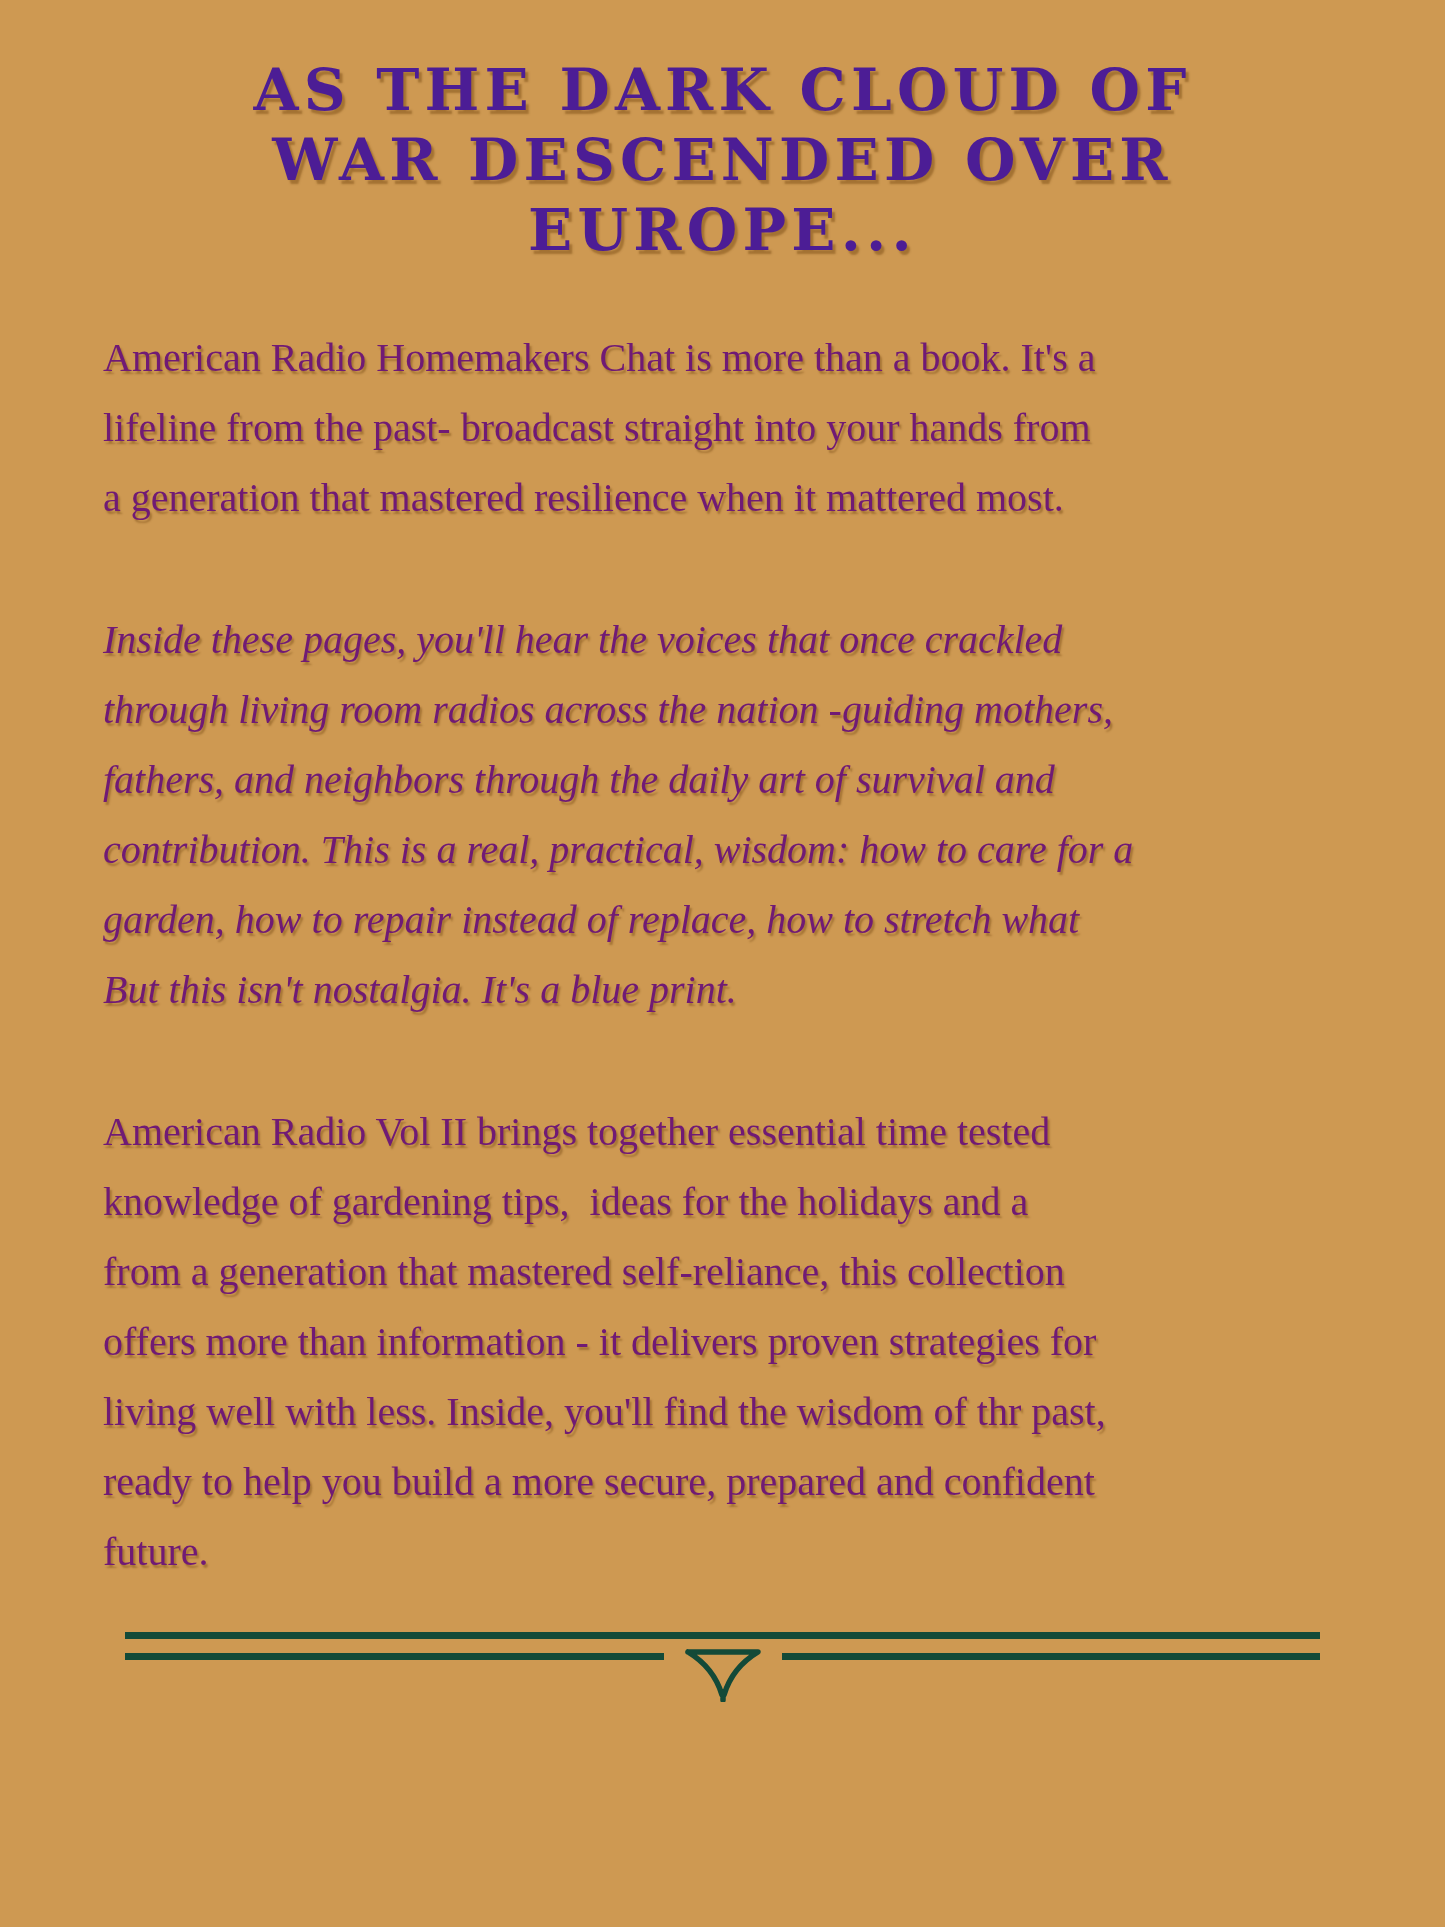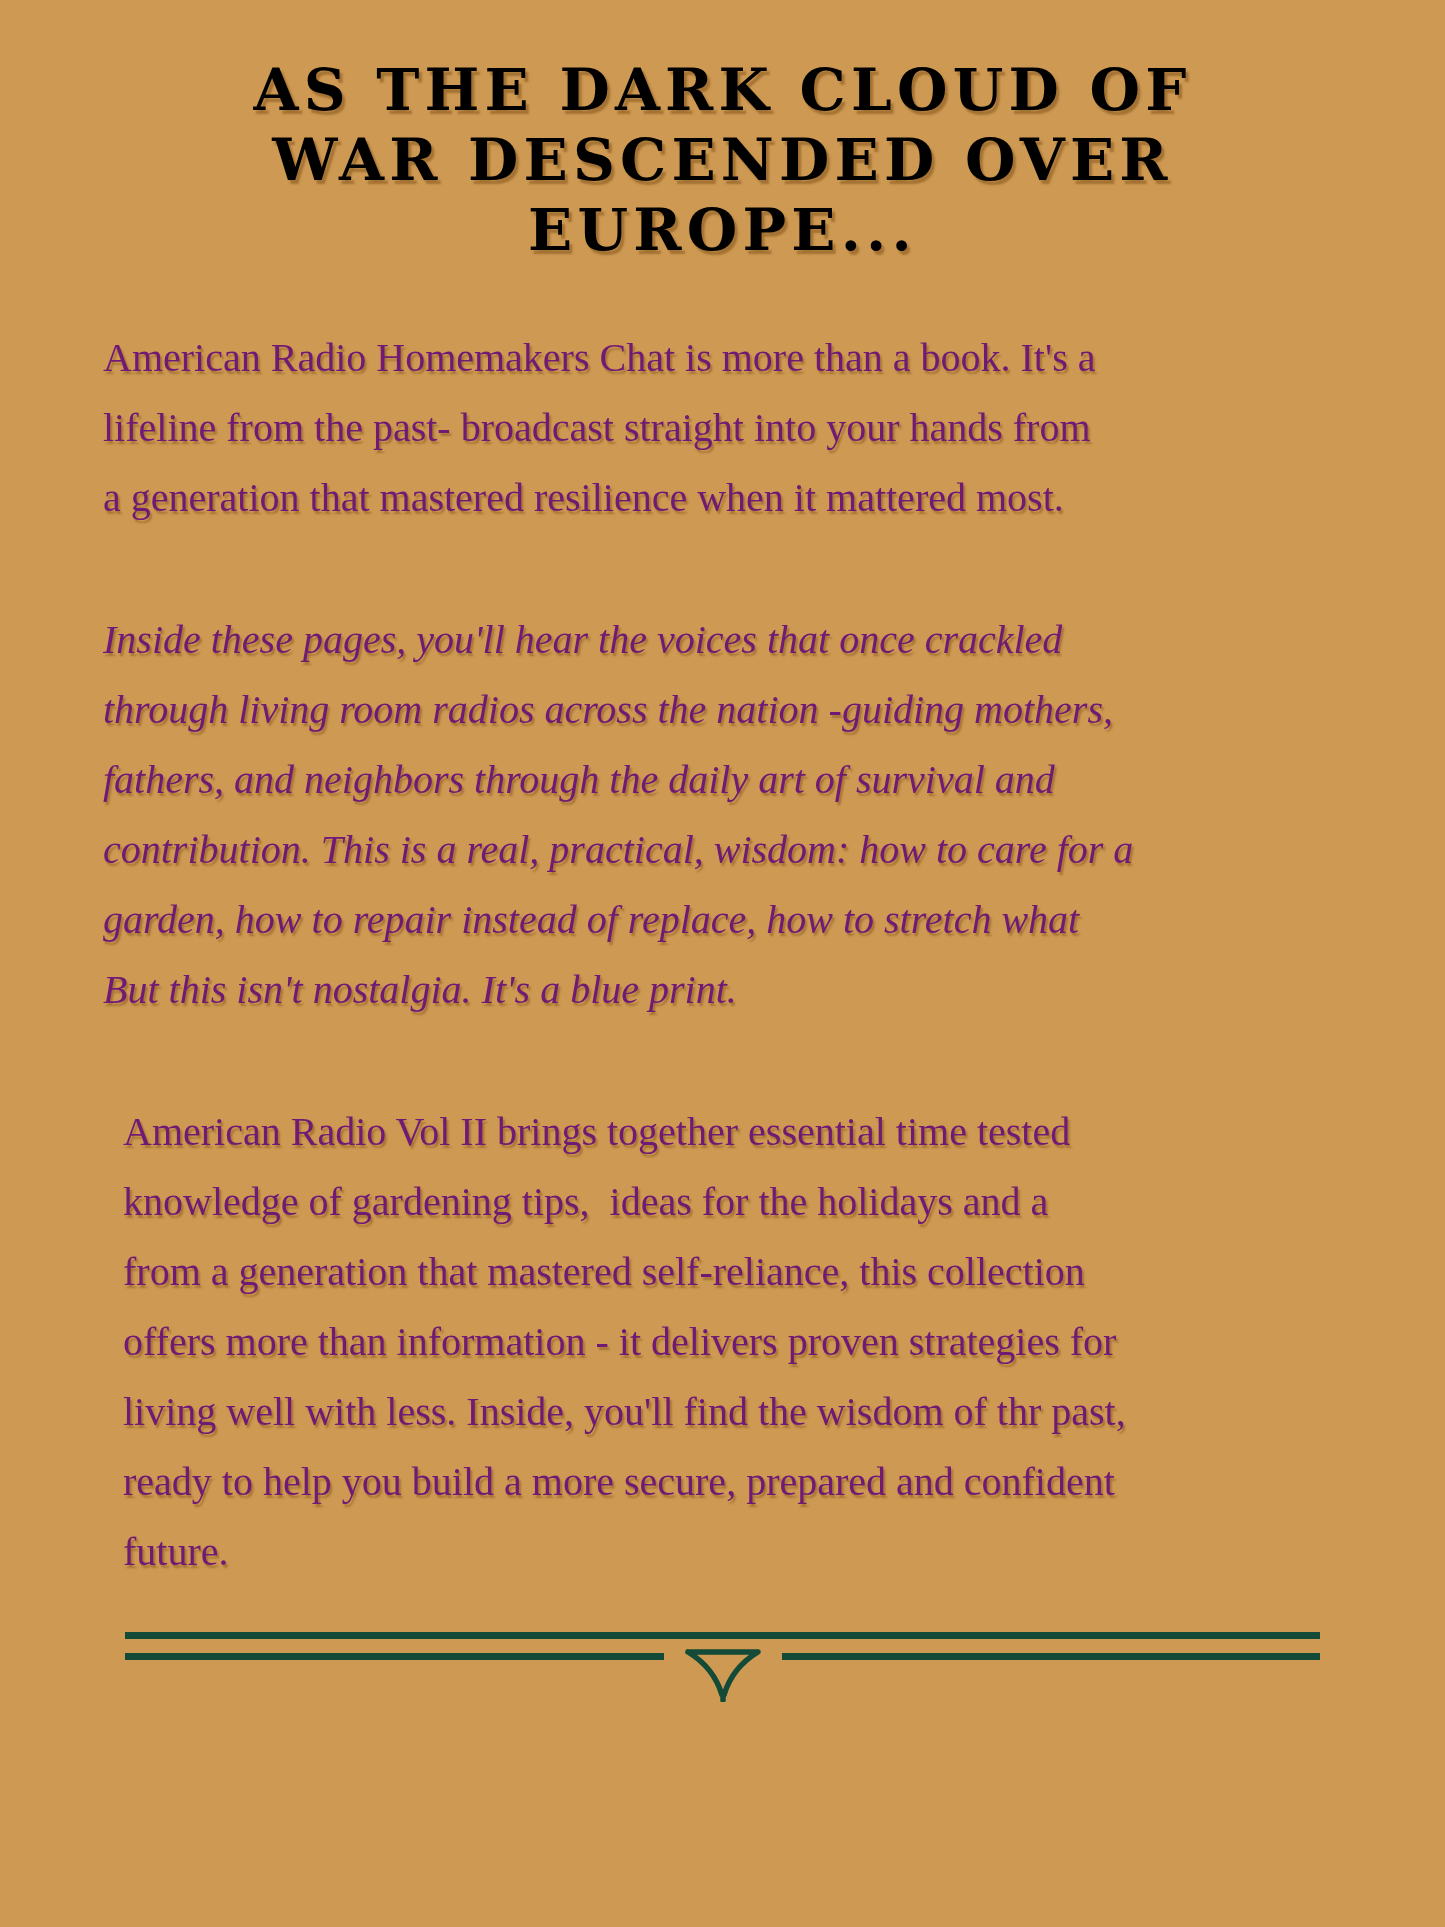--- a/index.html
+++ b/index.html
@@ -14,37 +14,37 @@
   }
 
   .title {
     margin-top: 55px;
     text-align: center;
     font-family: "DejaVu Serif", serif;
     font-weight: 700;
     font-size: 58px;
     line-height: 70px;
     letter-spacing: 0.09em;
-    color: #000000;
+    color: #4c1d95;
     text-shadow: 3px 4px 2px rgba(122, 76, 20, 0.5);
   }
 
   .content {
     padding: 0 100px 0 103px;
   }
 
   .para {
     font-size: 40px;
     line-height: 70px;
     color: #701a75;
     text-shadow: 2px 3px 2px rgba(115, 72, 18, 0.45);
   }
   .p1 { margin-top: 58px; }
   .p2 { margin-top: 72px; font-style: italic; }
-  .p3 { margin-top: 72px; margin-left: 20px; }
+  .p3 { margin-top: 72px; }
 
   .text-line { white-space: pre; }
 
   .divider {
     margin: 45px 125px 0 125px;
   }
   .divider-top {
     height: 7px;
     background: #134a38;
   }

